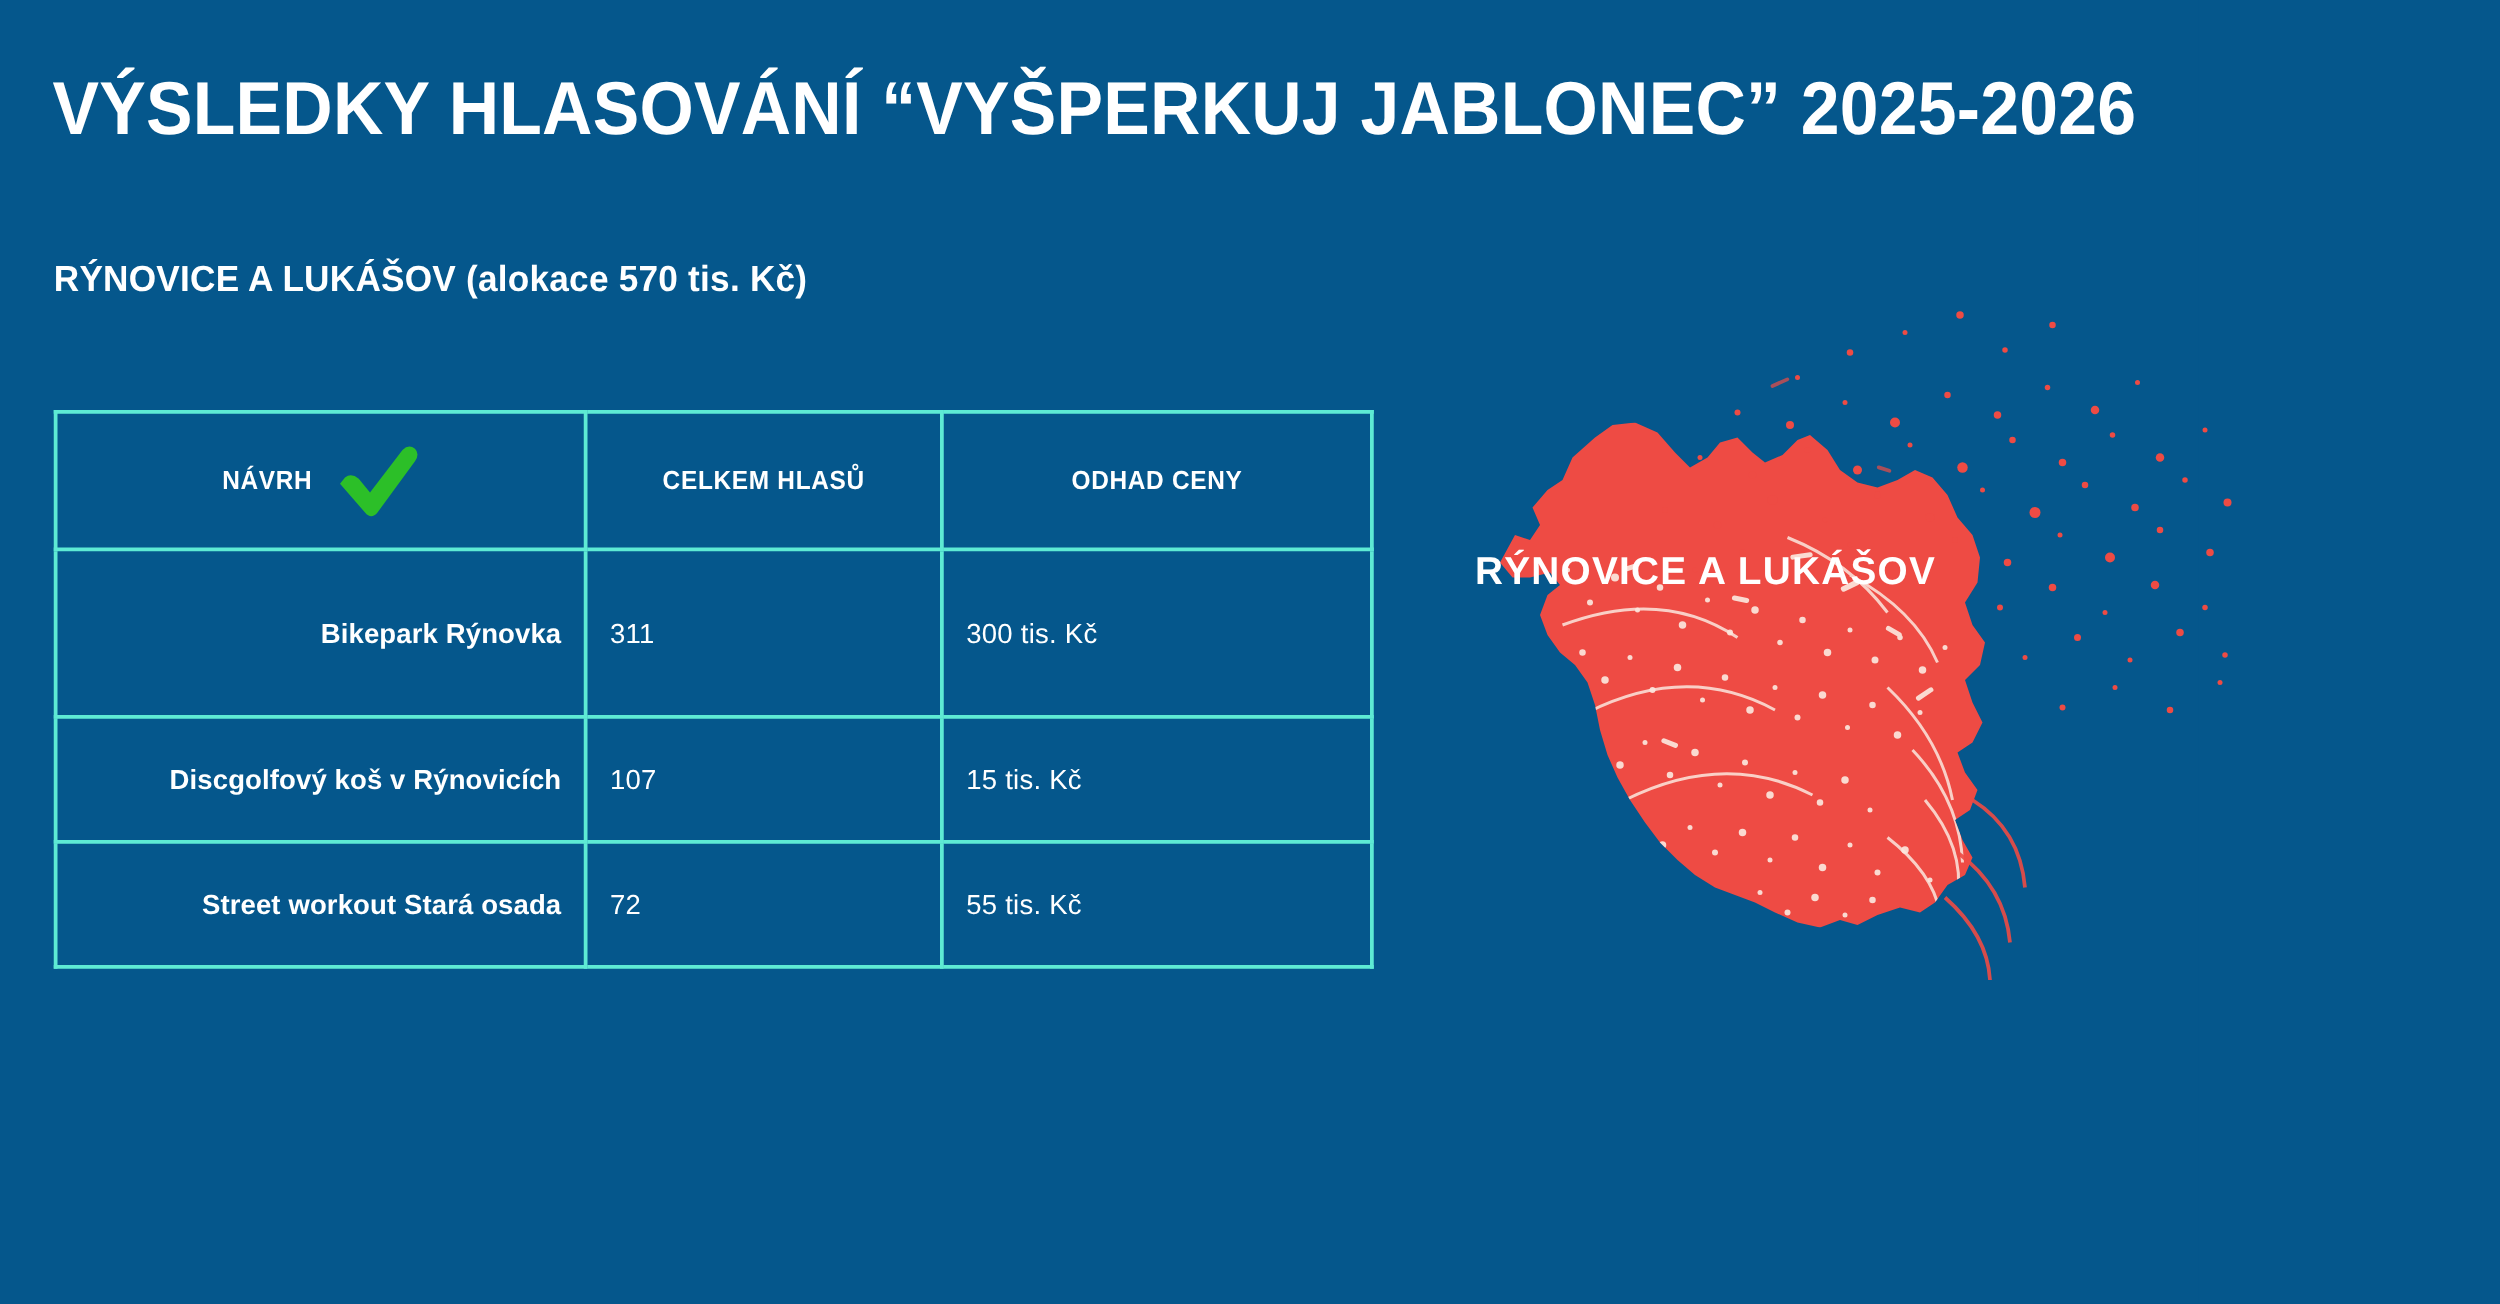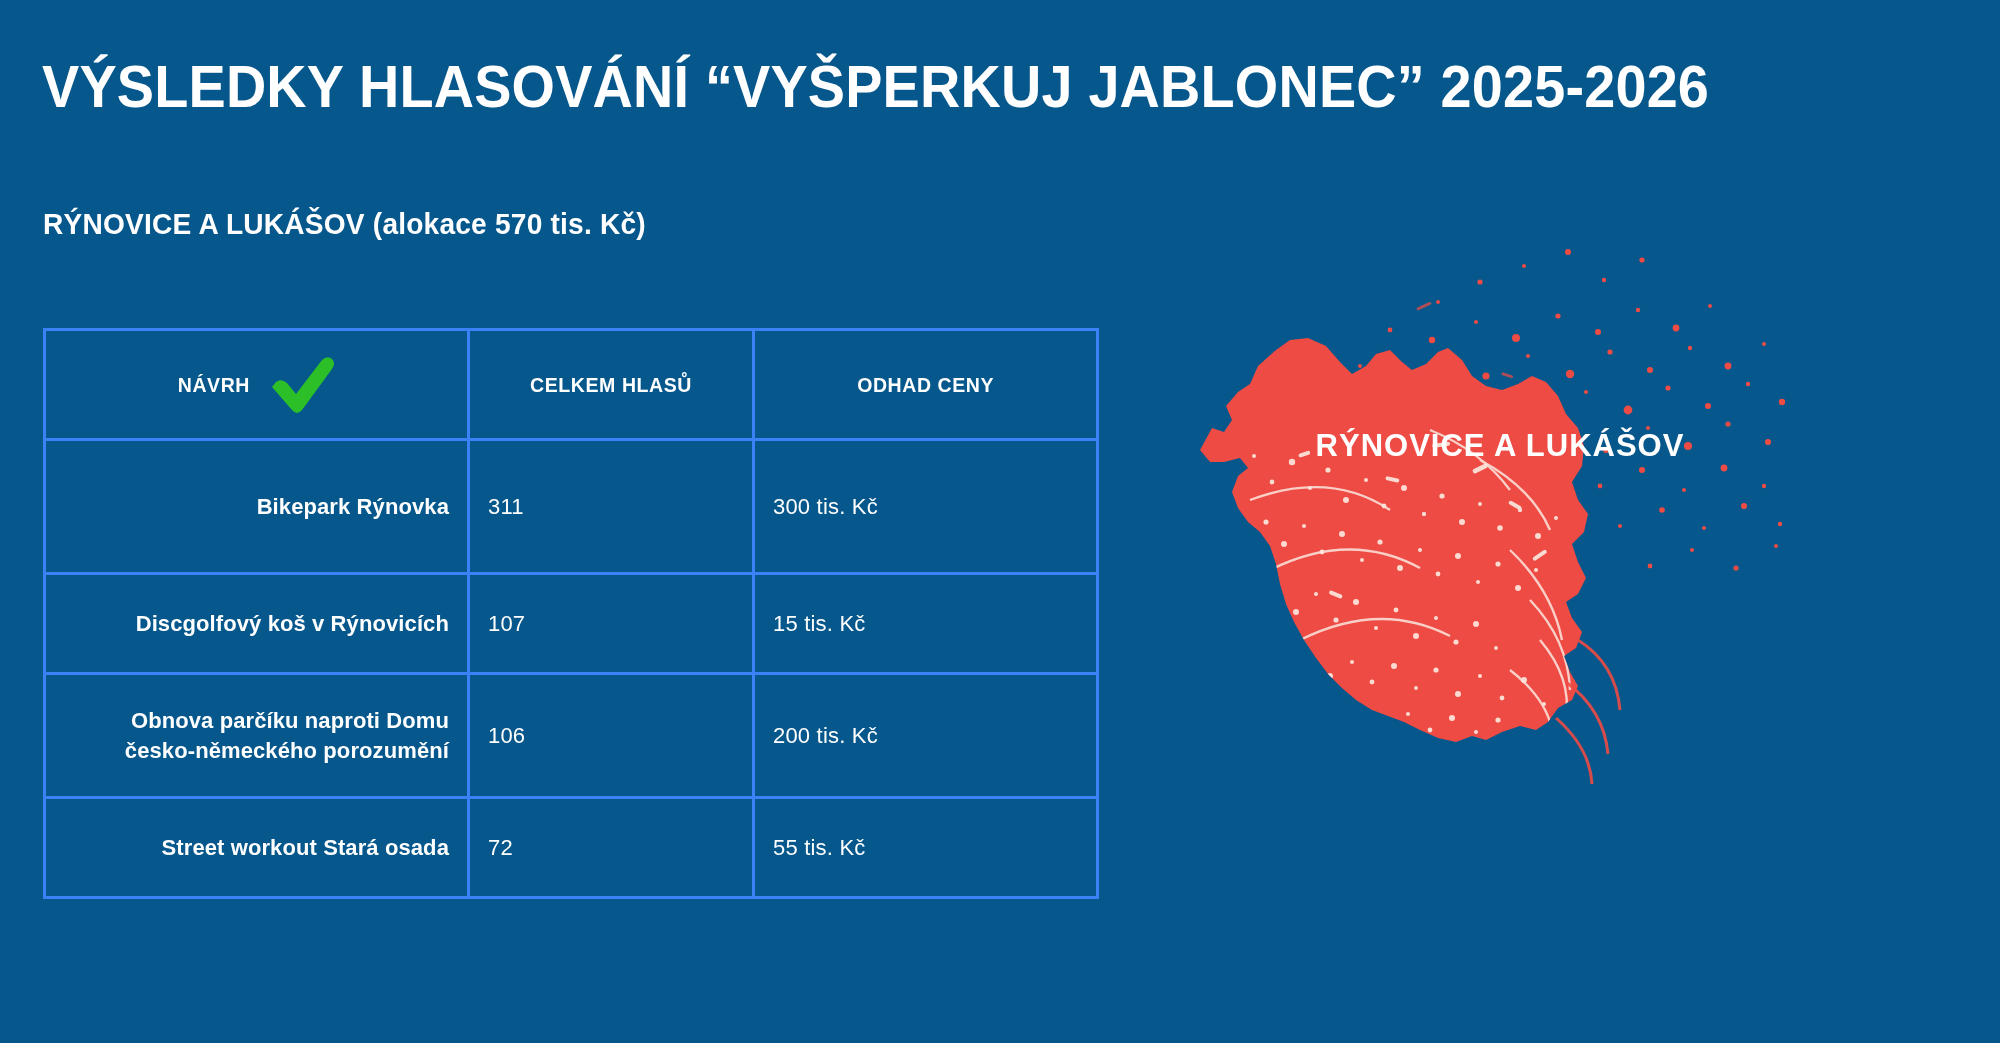--- a/index.html
+++ b/index.html
@@ -64,21 +64,21 @@
   }
 
   table.results {
     border-collapse: collapse;
     width: 1053px;
     table-layout: fixed;
   }
 
   table.results th,
   table.results td {
-    border: 3px solid #3b82f6;
+    border: 3px solid #5eead4;
     background: #05578C;
     color: #FFFFFF;
     vertical-align: middle;
     padding: 0 18px;
   }
 
   col.c-navrh  { width: 424px; }
   col.c-hlasu  { width: 285px; }
   col.c-cena   { width: 344px; }
 
@@ -146,23 +146,23 @@
     top: 170px;
     width: 640px;
     height: 700px;
   }
 
   .map-svg { display: block; width: 640px; height: 700px; }
   
   .map-label-wrap {
     position: absolute;
     left: 1180px;
-    top: 428px;
+    top: 439px;
     width: 640px;
-    text-align: center;
+    text-align: left;
     pointer-events: none;
   }
   .map-label-wrap span {
     color: #FFFFFF;
     font-family: "Liberation Sans", sans-serif;
     font-weight: bold;
     font-size: 31px;
     letter-spacing: 1px;
     white-space: nowrap;
   }
@@ -210,28 +210,20 @@
           <td class="cell-num">311</td>
           <td class="cell-price">300 tis. Kč</td>
         </tr>
 
         <tr class="row-short">
           <td class="cell-navrh">Discgolfový koš v Rýnovicích</td>
           <td class="cell-num">107</td>
           <td class="cell-price">15 tis. Kč</td>
         </tr>
 
-        <tr class="row-mid">
-          <td class="cell-navrh">
-            <span>Obnova parčíku naproti Domu</span><br>
-            <span>česko-německého porozumění</span>
-          </td>
-          <td class="cell-num">106</td>
-          <td class="cell-price">200 tis. Kč</td>
-        </tr>
 
         <tr class="row-short">
           <td class="cell-navrh">Street workout Stará osada</td>
           <td class="cell-num">72</td>
           <td class="cell-price">55 tis. Kč</td>
         </tr>
 
       </tbody>
     </table>
   </div>

